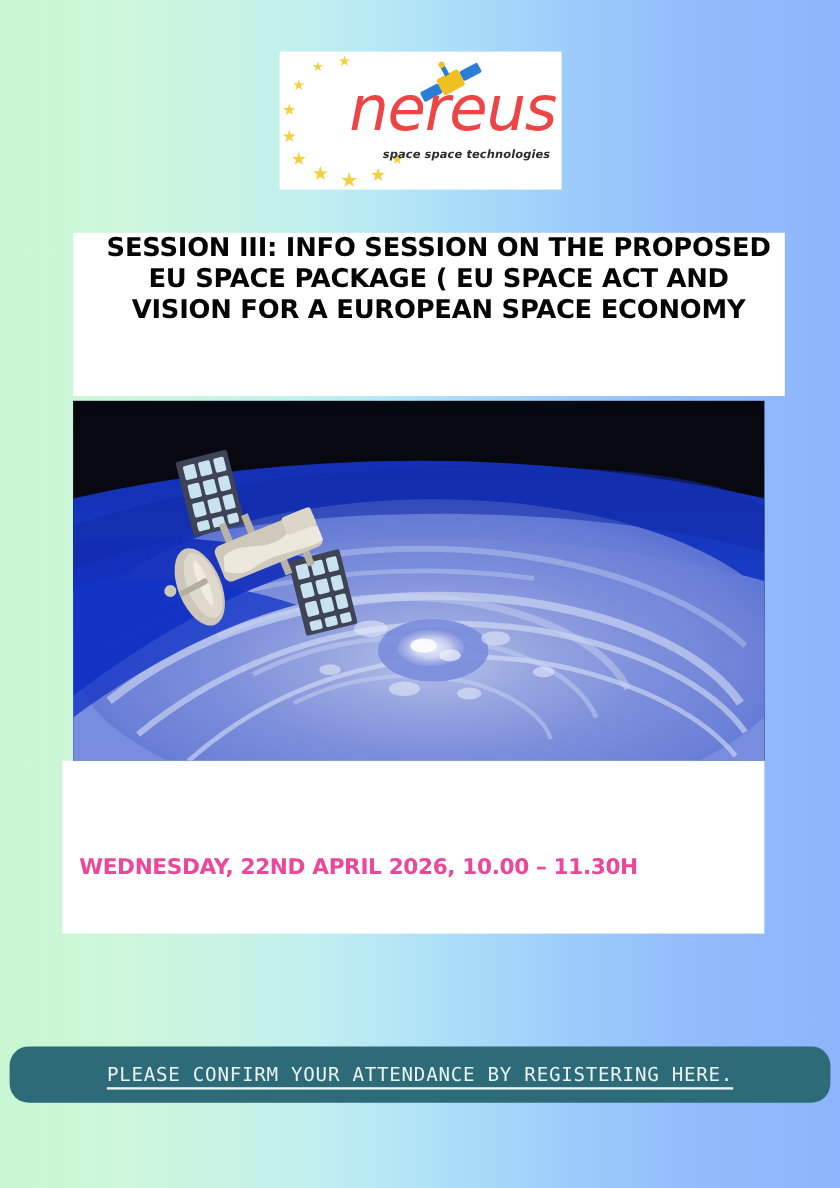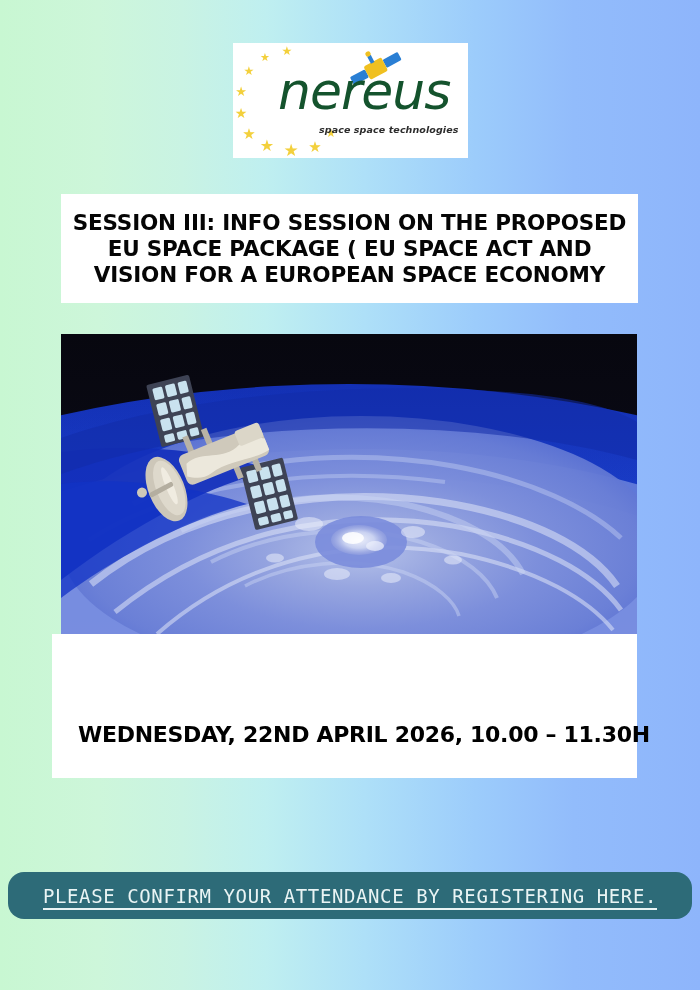--- a/index.html
+++ b/index.html
@@ -56,28 +56,28 @@
     line-height: 1;
   }
   .star::before {
     content: "\2605";
     position: absolute;
     transform: translate(-50%, -50%);
     color: #f3d03c;
   }
   .logo-word {
     position: absolute;
-    left: 45px;
+    left: 58px;
     top: 22px;
     font-family: "DejaVu Sans", sans-serif;
     font-style: italic;
     font-weight: 400;
     font-size: 52px;
     letter-spacing: -1px;
-    color: #14532d;
+    color: #ef4444;
     line-height: 1;
   }
   .logo-tag {
     position: absolute;
     left: 86px;
     top: 80px;
     font-family: "DejaVu Sans", sans-serif;
     font-style: italic;
     font-weight: 700;
     font-size: 9.5px;
@@ -92,25 +92,25 @@
     width: 70px;
     height: 44px;
   }
 
   
   .title-card {
     position: absolute;
     left: 61px;
     top: 194px;
     width: 577px;
-    height: 109px;
+    height: 136px;
     background: #ffffff;
     display: flex;
-    align-items: center;
     justify-content: center;
+    padding-left: 16px;
   }
   .title-text {
     font-family: "DejaVu Sans", sans-serif;
     font-weight: 700;
     font-size: 21.5px;
     line-height: 26px;
     color: #050505;
     text-align: center;
     letter-spacing: -0.2px;
     padding: 0 6px;
@@ -141,46 +141,46 @@
     width: 585px;
     height: 144px;
     background: #ffffff;
   }
   .date-text {
     position: absolute;
     left: 10px;
     top: 72px;
     font-family: "DejaVu Sans", sans-serif;
     font-weight: 700;
-    font-size: 22px;
+    font-size: 18px;
     line-height: 26px;
-    color: #000000;
+    color: #ec4899;
     letter-spacing: -0.3px;
-    margin: 16px;
+    margin: 4px;
     white-space: nowrap;
   }
 
   
   .cta-bar {
     position: absolute;
     left: 8px;
     top: 872px;
     width: 684px;
     height: 47px;
     background: #2d6b78;
     border-radius: 16px;
     display: flex;
     align-items: center;
     justify-content: center;
     cursor: pointer;
   }
   .cta-text {
     font-family: "DejaVu Sans Mono", monospace;
     font-weight: 400;
-    font-size: 19px;
+    font-size: 16px;
     letter-spacing: 0.6px;
     color: #e9f4f4;
     text-decoration: underline;
     text-underline-offset: 5px;
     text-decoration-thickness: 1.6px;
     white-space: nowrap;
   }
 </style>
 </head>
 <body>

